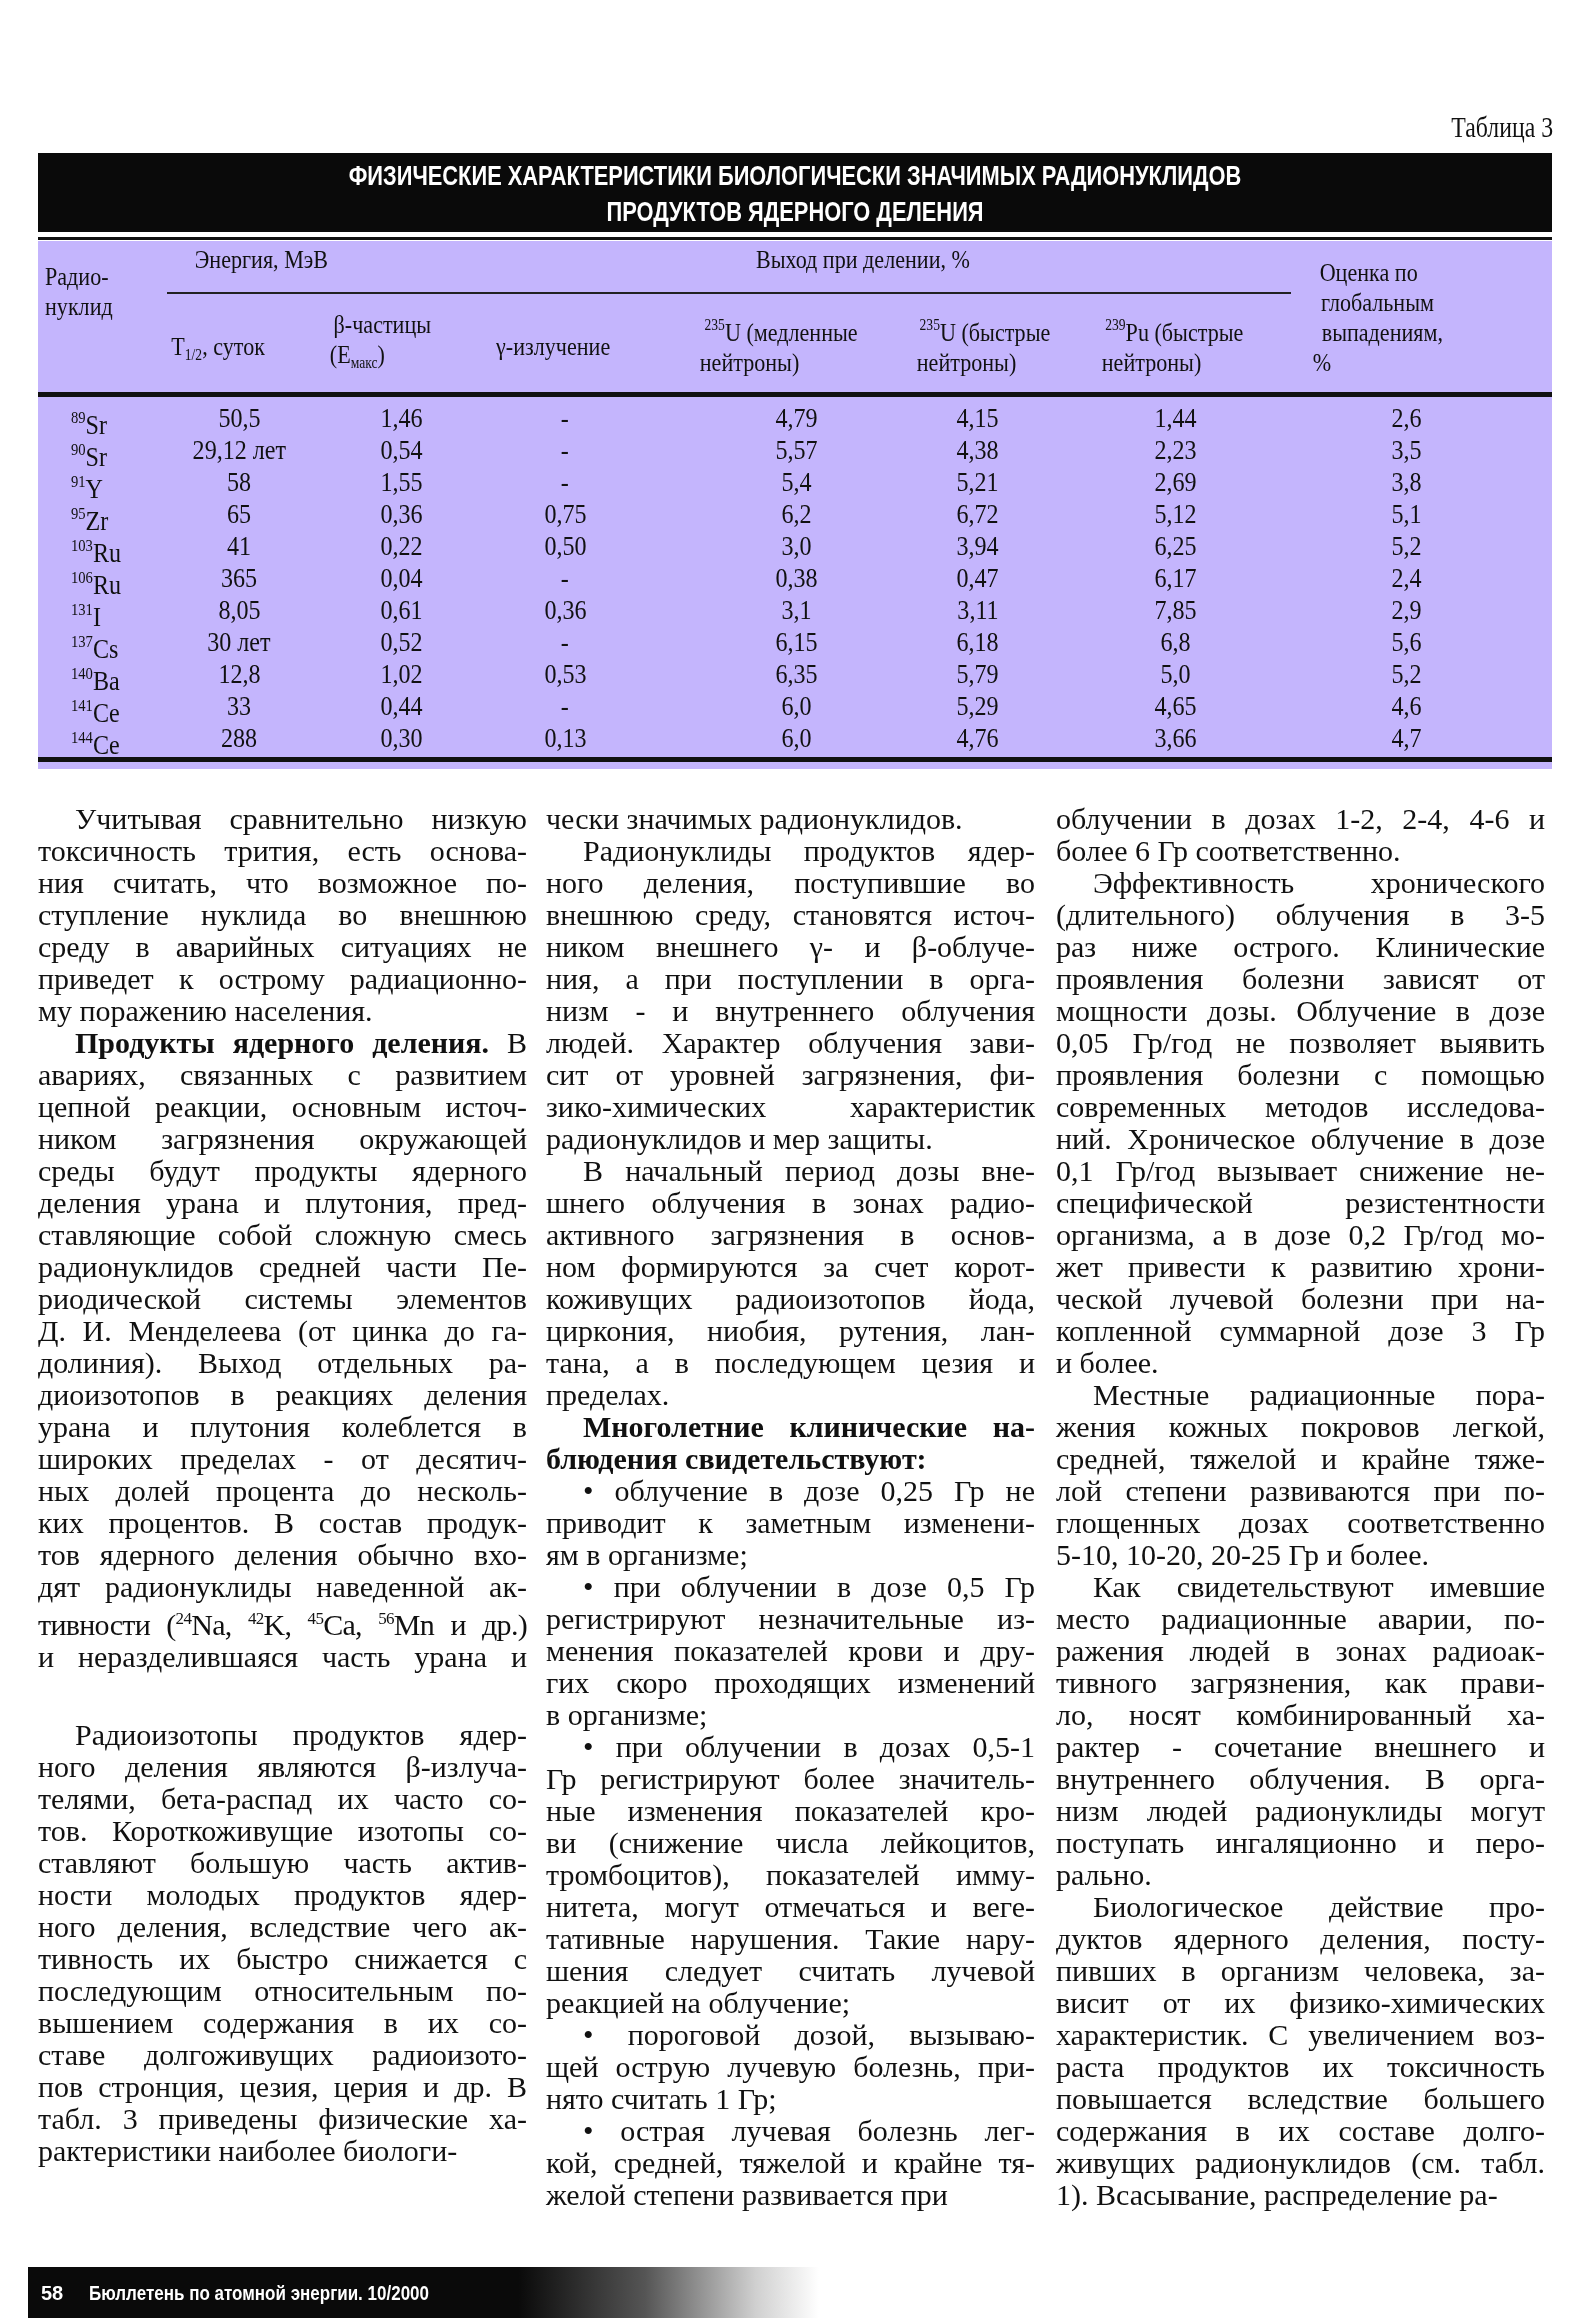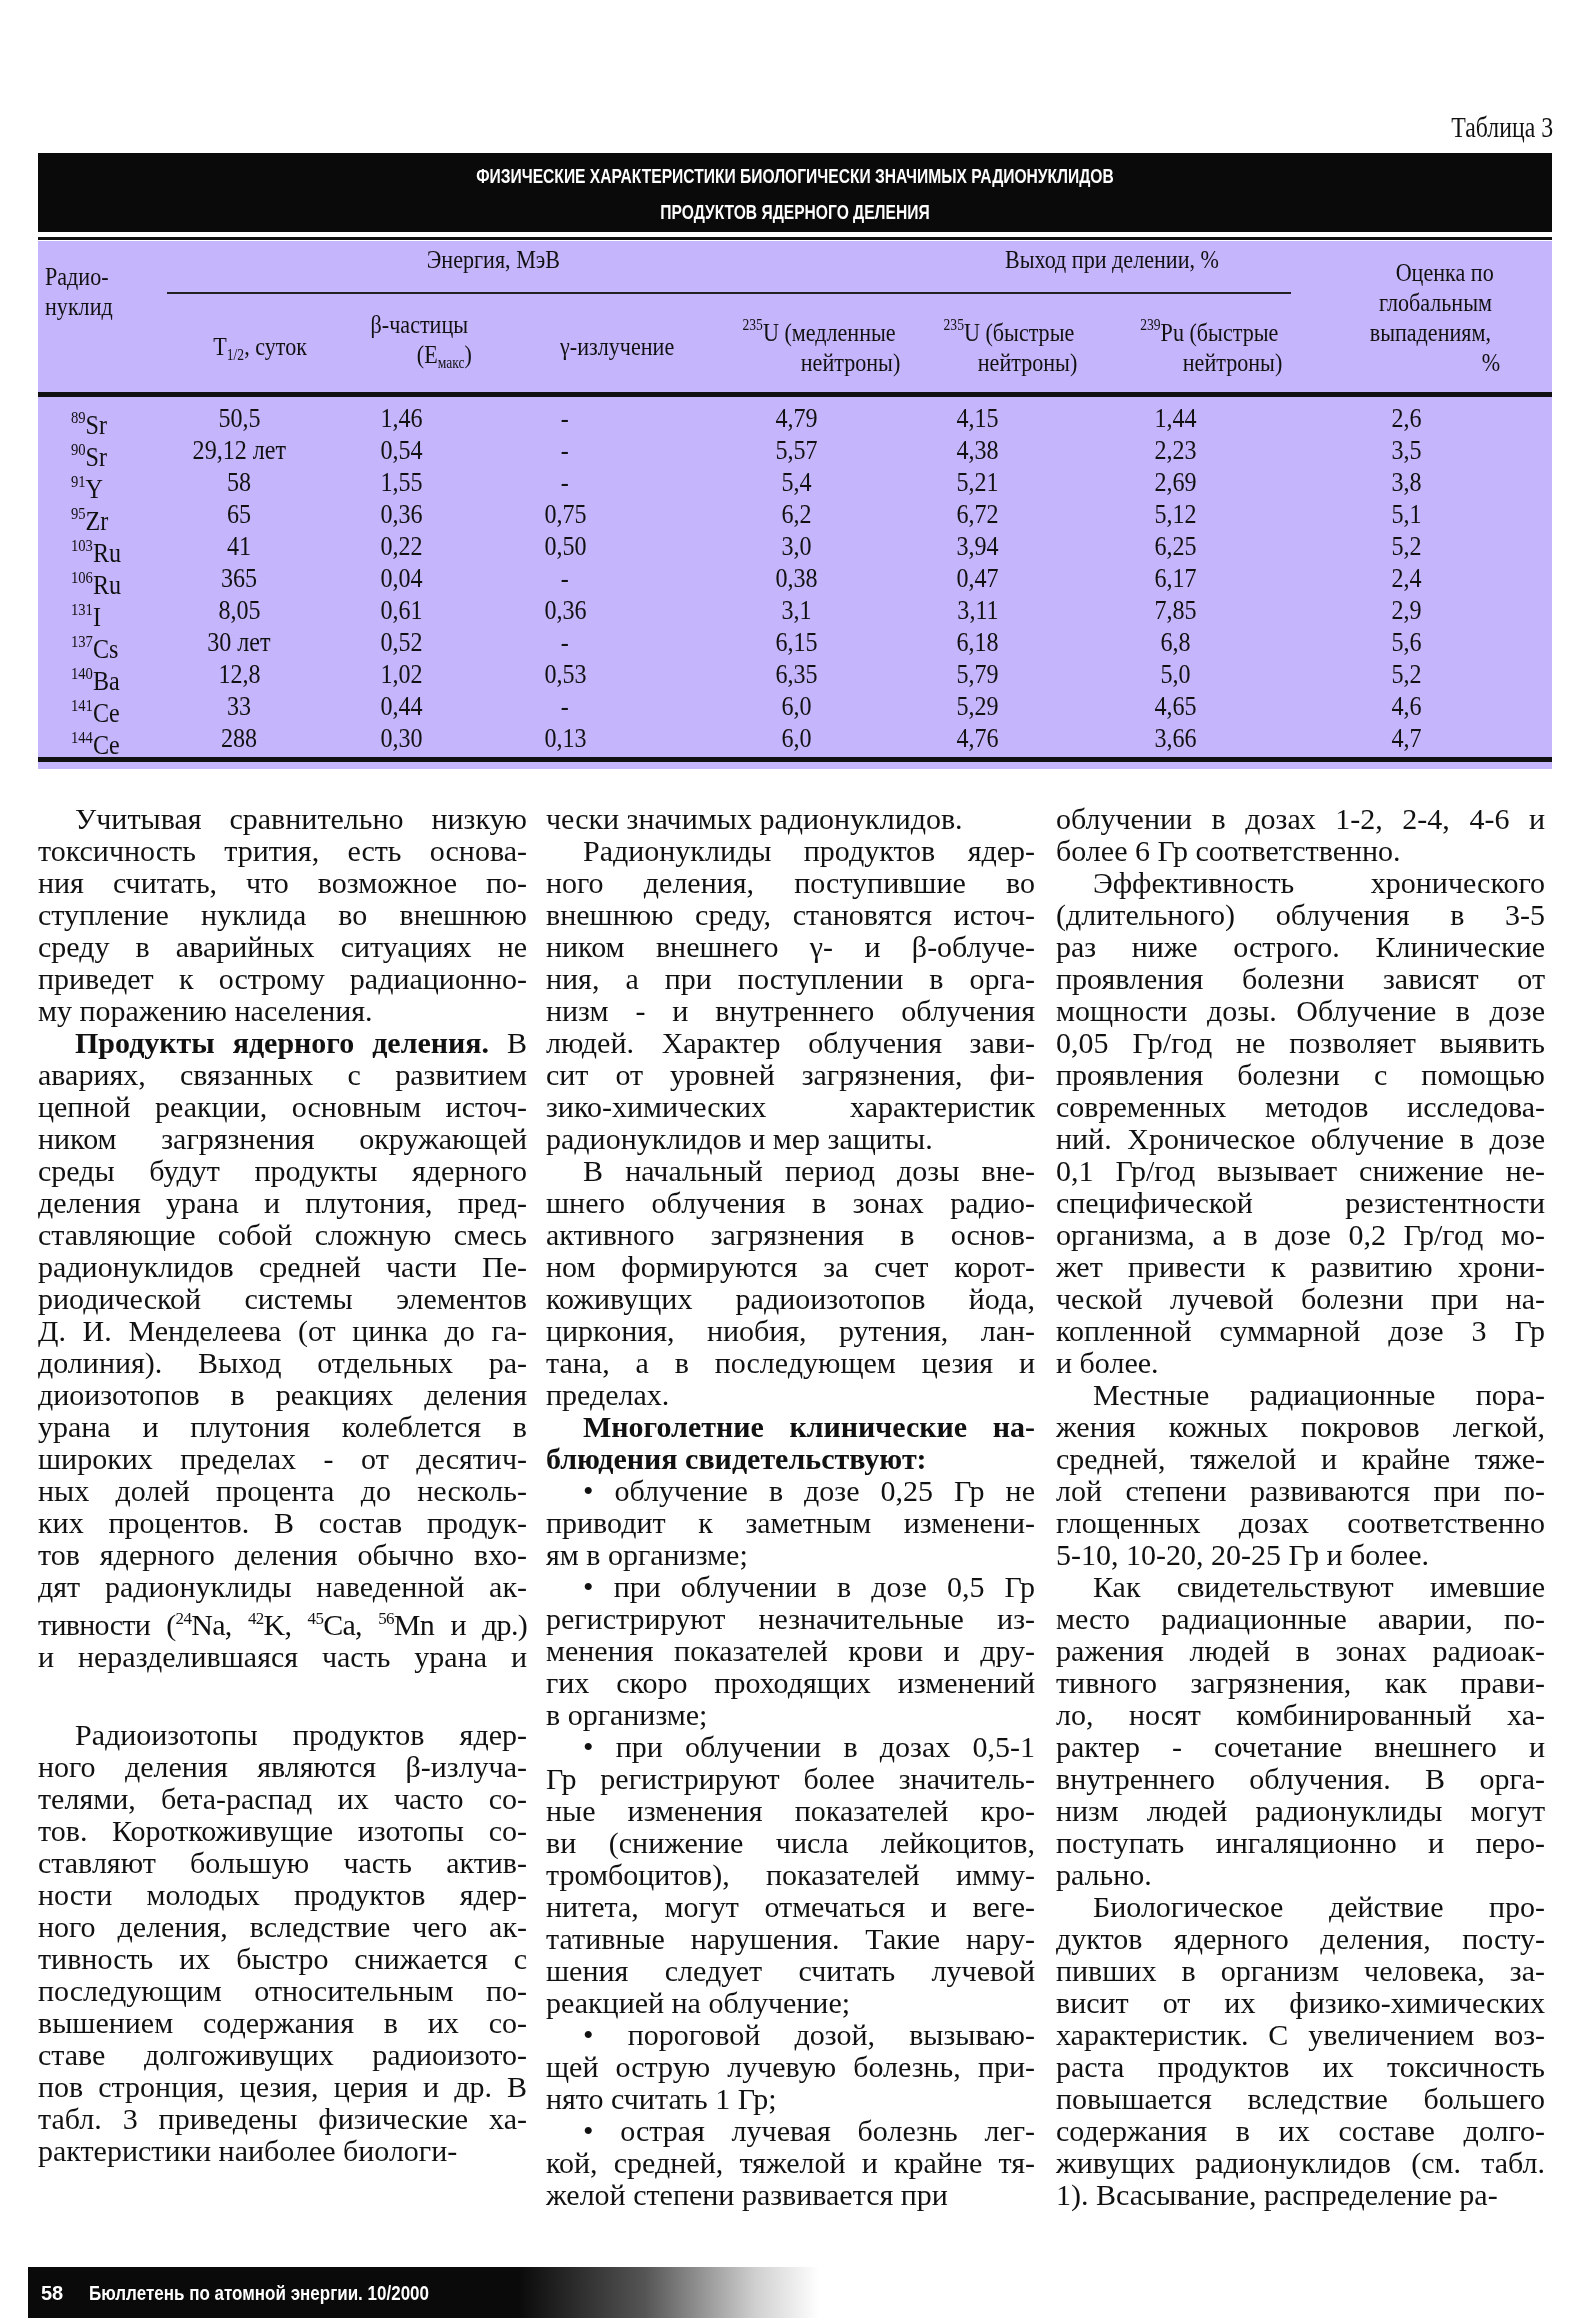--- a/index.html
+++ b/index.html
@@ -6,29 +6,29 @@
   body { width: 1583px; height: 2319px; position: relative; overflow: hidden;
          font-family: "Liberation Serif", "DejaVu Serif", serif; color: #111; }
 
   
   .table-label { position: absolute; right: 30px; top: 111px; font-size: 29px;
                  letter-spacing: 0px; transform: scaleX(0.82); transform-origin: right center; }
 
   .title-bar { position: absolute; left: 38px; top: 153px; width: 1514px; height: 79px;
                background: #0a0a0a; color: #fff; text-align: center;
                font-family: "Liberation Sans", "DejaVu Sans", sans-serif; font-weight: bold;
-               font-size: 20px; line-height: 36px; padding-top: 4.6px; box-sizing: border-box; }
+               font-size: 28px; line-height: 36px; padding-top: 4.6px; box-sizing: border-box; }
   .title-bar span { display: block; transform: scaleX(0.78); }
   .title-rule { position: absolute; left: 38px; top: 237px; width: 1514px; height: 3.3px; background: #111; }
 
   
   .table-wrap { position: absolute; left: 38px; top: 241px; width: 1514px; height: 528px;
                 background: #c4b5fd; }
   .thead { position: absolute; left: 0; top: 0; width: 100%; height: 156px; }
-  .hdr { position: absolute; text-align: right; font-size: 26px; line-height: 30px; }
+  .hdr { position: absolute; text-align: left; font-size: 26px; line-height: 30px; }
   .hdr .cond { display: inline-block; transform: scaleX(0.85); }
   .hdr sup { font-size: 16px; vertical-align: 10.6px; }
   .hdr sub { font-size: 16px; vertical-align: -5.3px; }
   .hline { position: absolute; height: 2px; background: #222; }
   .hbar { position: absolute; left: 0; width: 100%; height: 4.6px; background: #111; }
 
   .tbody { position: absolute; left: 0; top: 161px; width: 100%; }
   .row { position: relative; height: 32px; font-size: 28px; line-height: 32px; }
   .cell { position: absolute; top: 0; text-align: center; }
   .cell .cond { display: inline-block; transform: scaleX(0.86); }

